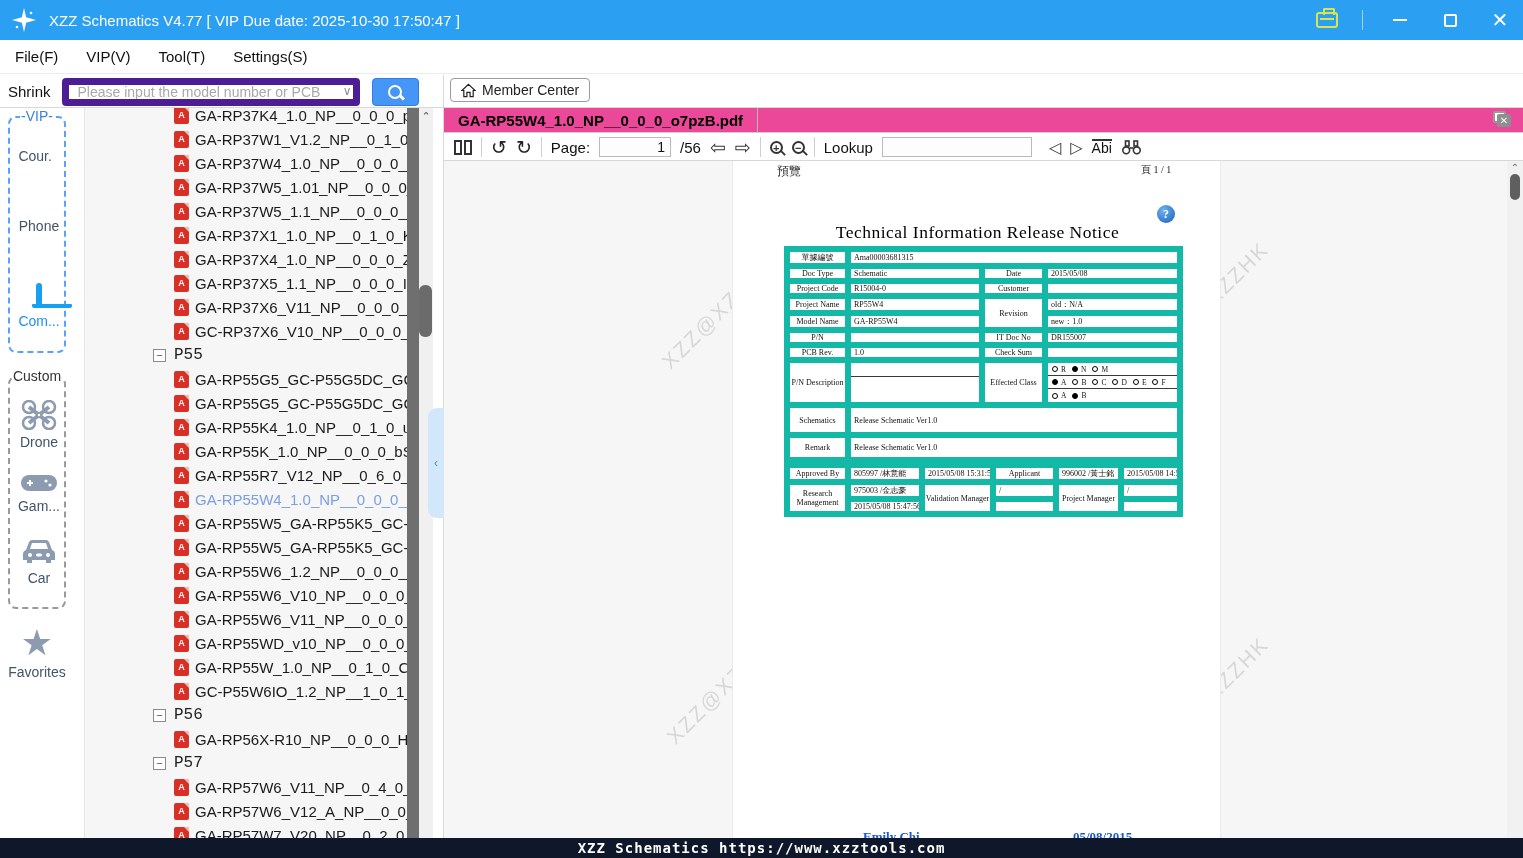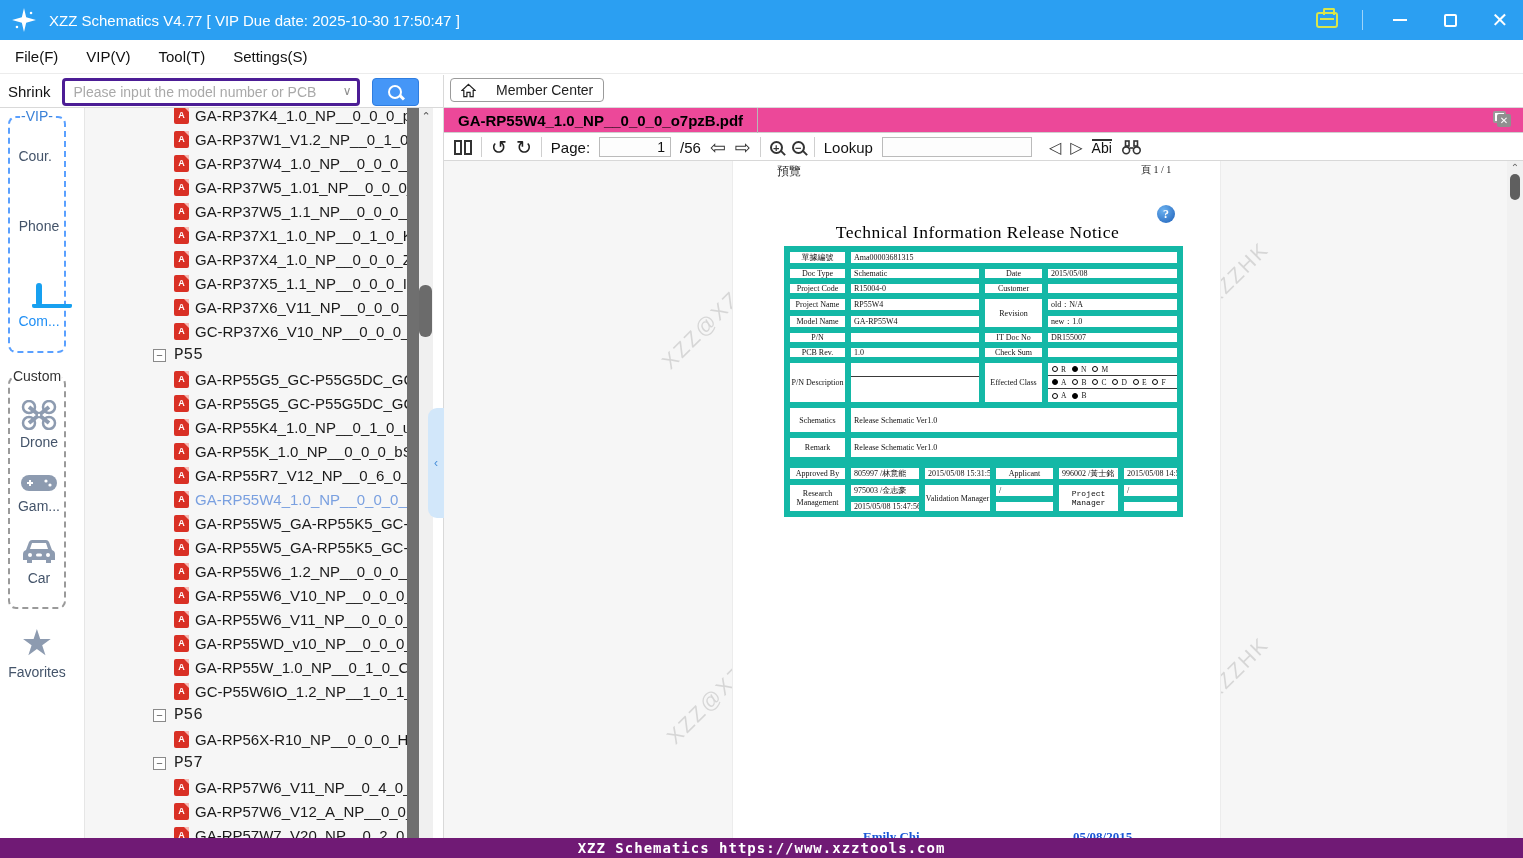--- a/index.html
+++ b/index.html
@@ -22,30 +22,30 @@
   .win-close { font-size:20px; line-height:20px; }
 
   
   .menubar { position:absolute; left:0; top:40px; width:1523px; height:34px; background:#fff; display:flex; align-items:center; gap:28px; padding-left:15px; border-bottom:1px solid #ececec; }
   .menu-item { font-size:15px; color:#111; cursor:default; }
 
   
   .searchrow { position:absolute; left:0; top:75px; width:443px; height:33px; background:#fff; display:flex; align-items:center; }
   .shrink { font-size:15px; color:#111; margin-left:8px; }
   .search-box { position:relative; margin-left:11px; width:298px; height:28px; }
-  .search-input { width:100%; height:100%; border:3px solid #4c1d95; border-radius:4px; padding:0 8px 0 9px; font-size:14px; color:#333; font-family:"Liberation Sans",sans-serif; outline:none; }
+  .search-input { width:100%; height:100%; border:7px solid #4c1d95; border-radius:4px; padding:0 8px 0 9px; font-size:14px; color:#333; font-family:"Liberation Sans",sans-serif; outline:none; }
   .search-input::placeholder { color:#a9a9a9; }
   .chev-down { position:absolute; right:8px; top:6px; color:#8f8f8f; font-size:12px; }
   .search-btn { margin-left:12px; width:47px; height:28px; background:#4596f7; border:1px solid #2f7de0; border-radius:4px; display:flex; align-items:center; justify-content:center; }
   .mag-w { position:relative; width:14px; height:14px; border:2.5px solid #fff; border-radius:50%; }
   .mag-w::after { content:""; position:absolute; width:6px; height:2.5px; background:#fff; transform:rotate(45deg); right:-5px; bottom:-2px; }
 
   
   .mc-row { position:absolute; left:443px; top:75px; width:1080px; height:33px; background:#fff; }
-  .mc-btn { position:absolute; left:7px; top:3px; height:24px; display:flex; align-items:center; gap:20px; border:1px solid #9b9b9b; border-radius:4px; padding:0 10px; background:#fff; }
+  .mc-btn { position:absolute; left:7px; top:3px; height:24px; display:flex; align-items:center; gap:6px; border:1px solid #9b9b9b; border-radius:4px; padding:0 10px; background:#fff; }
   .mc-btn svg { width:15px; height:15px; }
   .mc-label { font-size:14px; color:#222; }
 
   
   .hline-107 { position:absolute; left:0; top:107px; width:1523px; height:1px; background:#d9d9d9; }
   .vline-443 { position:absolute; left:443px; top:75px; width:1px; height:763px; background:#d9d9d9; }
   .vline-84 { position:absolute; left:84px; top:108px; width:1px; height:730px; background:#e6e6e6; }
 
   
   .rail { position:absolute; left:0; top:108px; width:84px; height:730px; background:#fff; }
@@ -138,21 +138,21 @@
   .wm { position:absolute; font-size:21px; color:rgba(0,0,0,0.13); letter-spacing:2px; transform:rotate(-45deg); white-space:nowrap; font-family:"Liberation Sans",sans-serif; }
   .pg-foot-l { position:absolute; left:130px; top:668px; font-size:13px; font-weight:bold; color:#1a56d6; text-decoration:underline; font-family:"Liberation Serif",serif; }
   .pg-foot-r { position:absolute; left:340px; top:668px; font-size:13px; font-weight:bold; color:#1a56d6; text-decoration:underline; font-family:"Liberation Serif",serif; }
 
   
   .v-sb { position:absolute; left:1507px; top:161px; width:16px; height:677px; background:#f1f1f1; }
   .v-sb-arrow { position:absolute; left:1507px; top:162px; width:16px; text-align:center; font-size:10px; color:#666; }
   .v-sb-thumb { position:absolute; left:1510px; top:174px; width:10px; height:26px; background:#5f5f5f; border-radius:5px; }
 
   
-  .statusbar { position:absolute; left:0; top:838px; width:1523px; height:20px; background:#701a75; z-index:50; display:flex; align-items:center; justify-content:center; }
+  .statusbar { position:absolute; left:0; top:838px; width:1523px; height:20px; background:#0f172a; z-index:50; display:flex; align-items:center; justify-content:center; }
   .statusbar span { color:#fff; font-family:"DejaVu Sans Mono", monospace; font-size:14px; font-weight:bold; letter-spacing:1px; }
 </style>
 </head>
 <body>
 
 <div id="app">
 
   <div class="titlebar">
     <svg class="app-logo" viewBox="0 0 24 24">
       <path d="M12 1 L14 9.5 L23 12 L14 14.5 L12 23 L10 14.5 L1 12 L10 9.5 Z" fill="#fff"></path>
@@ -596,21 +596,21 @@
             <td class="val">2015/05/08 15:31:58</td>
             <td class="lab">Applicant</td>
             <td class="val">996002 /黃士銘</td>
             <td class="val">2015/05/08 14:52:36</td>
           </tr>
           <tr class="h13">
             <td class="lab" rowspan="2" style="white-space:normal;">Research Management</td>
             <td class="val">975003 /金志豪</td>
             <td class="lab" rowspan="2" style="white-space:normal;">Validation Manager</td>
             <td class="val">/</td>
-            <td class="lab" rowspan="2" style="white-space:normal;font-family:Liberation Mono, monospace;">Project Manager</td>
+            <td class="lab" rowspan="2" style="white-space:normal;">Project Manager</td>
             <td class="val">/</td>
           </tr>
           <tr class="h13">
             <td class="val">2015/05/08 15:47:56</td>
             <td class="val"></td>
             <td class="val"></td>
           </tr>
         </tbody>
           </table>
       </div>

